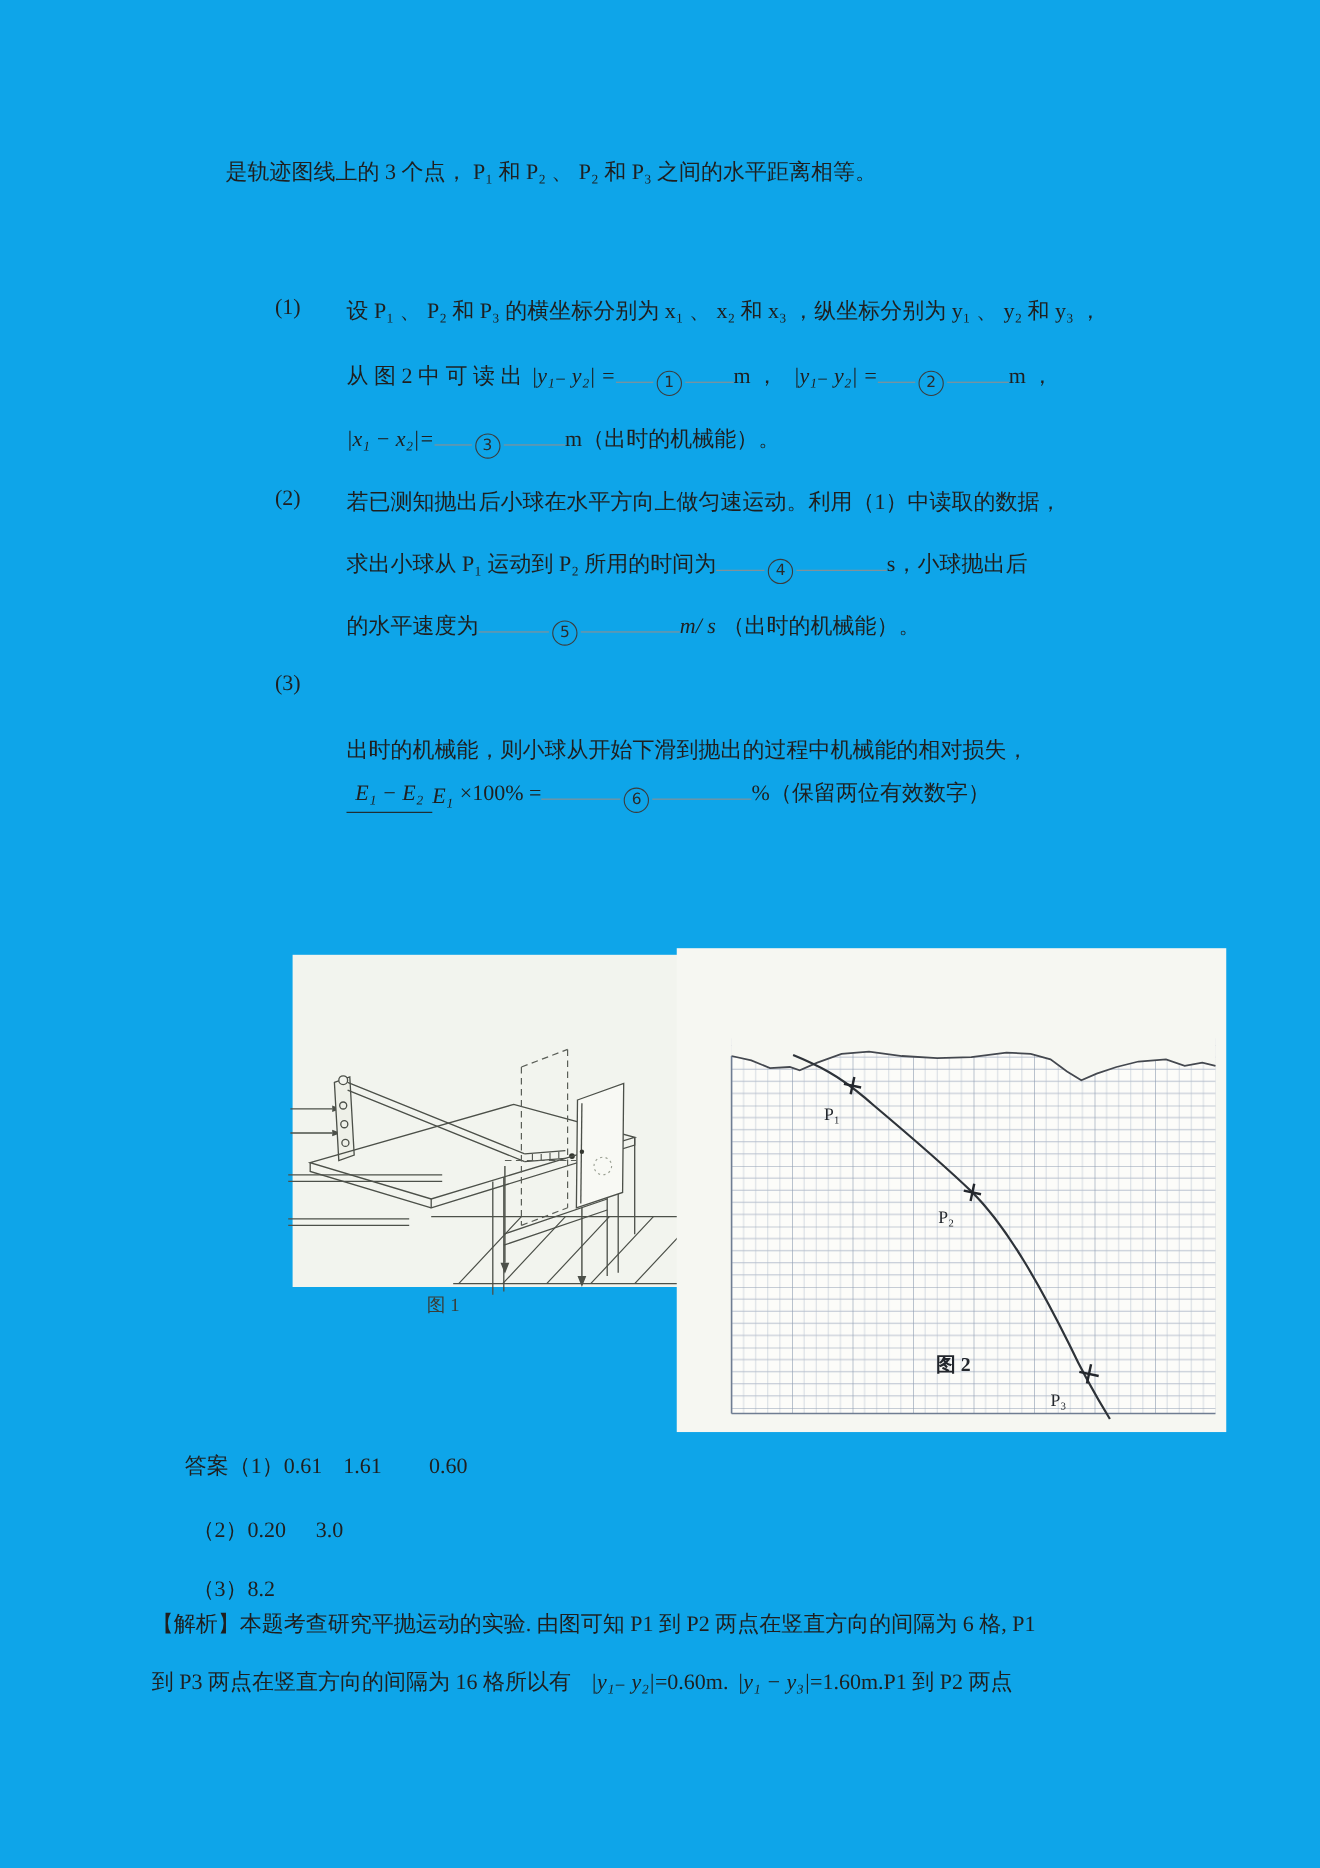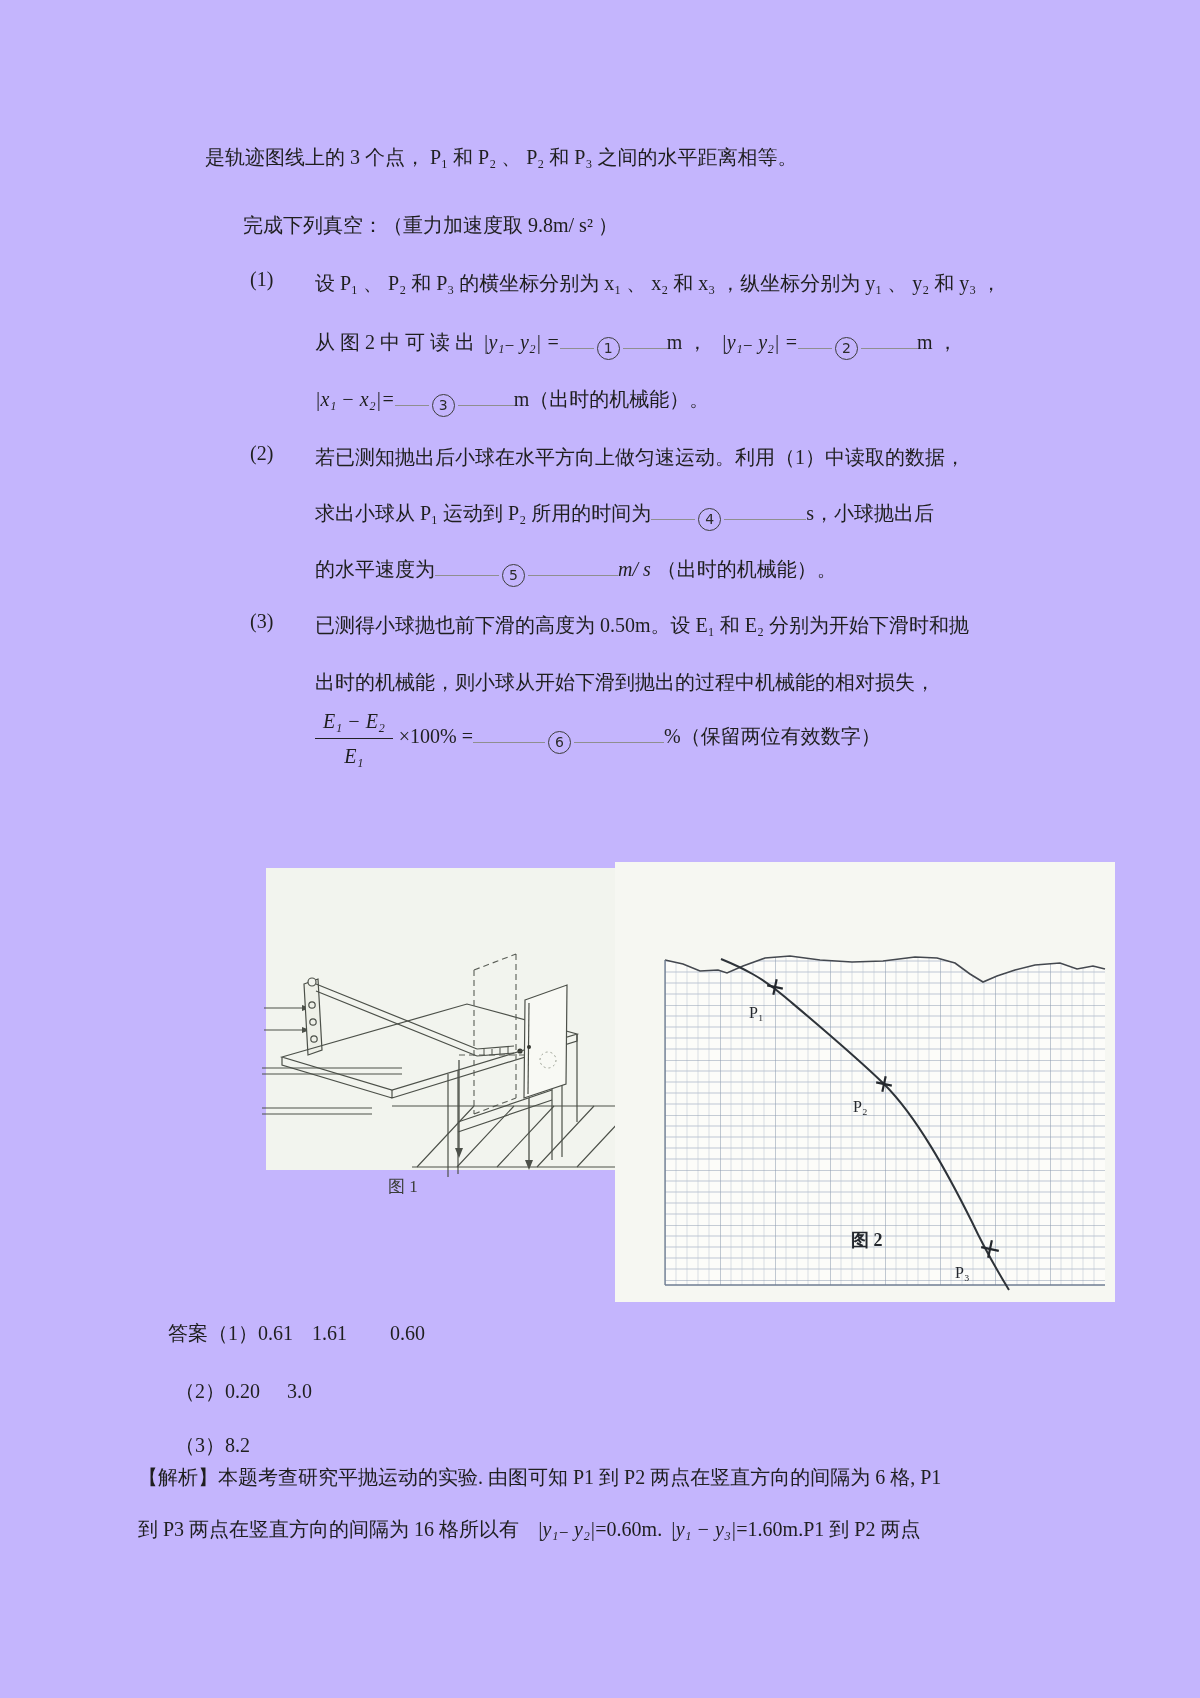--- a/index.html
+++ b/index.html
@@ -1,55 +1,53 @@
 <!DOCTYPE html>
 <html><head>
 <meta charset="utf-8">
 <style>
   html,body{margin:0;padding:0;background:#e8e8e8;}
   .page{
-    position:relative;width:1200px;height:1698px;background:#c4b5fd;
+    position:relative;width:1200px;height:1698px;background:#0ea5e9;
     font-family:"Liberation Serif","DejaVu Serif",serif;color:#1f1f1f;
     overflow:hidden;margin:0 auto;
   }
   .line{position:absolute;white-space:nowrap;font-size:20px;line-height:30px;}
   .qnum{position:absolute;font-size:20px;}
   .blank{display:inline-block;height:15px;border-bottom:1px solid #8f8f8f;vertical-align:baseline;}
   .w34{width:34px}.w44{width:44px}.w56{width:56px}.w64{width:64px}.w72{width:72px}.w82{width:82px}.w90{width:90px}
   .circ{
     display:inline-block;width:21px;height:21px;border:1.4px solid #3c3c3c;border-radius:50%;
     text-align:center;line-height:21px;font-size:14px;color:#2b2b2b;vertical-align:-4px;margin:0 3px;
     font-family:"DejaVu Sans","Liberation Sans",sans-serif;
   }
   .it{font-style:italic;}
-  .frac{display:inline-flex;flex-direction:column;align-items:center;vertical-align:middle;font-style:italic;margin-right:6px;}
+  .frac{display:inline-flex;flex-direction:row;align-items:center;vertical-align:middle;font-style:italic;margin-right:6px;}
   .frac .num{padding:0 8px 2px 8px;border-bottom:1.5px solid #222;}
   .frac .den{padding-top:2px;}
   svg text{font-family:"Liberation Serif","DejaVu Serif",serif;}
 </style>
 </head>
 <body>
 
 <div class="page">
 
   <div class="line" style="left:205px;top:142px">是轨迹图线上的 3 个点， P₁ 和 P₂ 、 P₂ 和 P₃ 之间的水平距离相等。</div>
-  <div class="line" style="left:243px;top:210px">完成下列真空：（重力加速度取 9.8m/ s² ）</div>
 
   <div class="qnum" style="left:250px;top:268px">(1)</div>
   <div class="line" style="left:315px;top:268px">设 P₁ 、 P₂ 和 P₃ 的横坐标分别为 x₁ 、 x₂ 和 x₃ ，纵坐标分别为 y₁ 、 y₂ 和 y₃ ，</div>
   <div class="line" style="left:315px;top:327px"><span>从 图 2 中 可 读 出</span><span class="it" style="margin-left:8px">|y₁₋ y₂| =</span><span class="blank w34"></span><span class="circ">1</span><span class="blank w44"></span><span>m ，</span><span class="it" style="margin-left:14px">|y₁₋ y₂| =</span><span class="blank w34"></span><span class="circ">2</span><span class="blank w56"></span><span>m ，</span></div>
   <div class="line" style="left:315px;top:384px"><span class="it">|x₁ − x₂|=</span><span class="blank w34"></span><span class="circ">3</span><span class="blank w56"></span><span>m（出时的机械能）。</span></div>
 
   <div class="qnum" style="left:250px;top:442px">(2)</div>
   <div class="line" style="left:315px;top:442px">若已测知抛出后小球在水平方向上做匀速运动。利用（1）中读取的数据，</div>
   <div class="line" style="left:315px;top:498px"><span>求出小球从 P₁ 运动到 P₂ 所用的时间为</span><span class="blank w44"></span><span class="circ">4</span><span class="blank w82"></span><span>s，小球抛出后</span></div>
   <div class="line" style="left:315px;top:554px"><span>的水平速度为</span><span class="blank w64"></span><span class="circ">5</span><span class="blank w90"></span><span class="it" style="margin-right:6px">m/ s</span><span>（出时的机械能）。</span></div>
 
   <div class="qnum" style="left:250px;top:610px">(3)</div>
-  <div class="line" style="left:315px;top:610px">已测得小球抛也前下滑的高度为 0.50m。设 E₁ 和 E₂ 分别为开始下滑时和抛</div>
   <div class="line" style="left:315px;top:667px">出时的机械能，则小球从开始下滑到抛出的过程中机械能的相对损失，</div>
   <div class="line" style="left:315px;top:706px"><span class="frac">
         <span class="num">E₁ − E₂</span>
         <span class="den">E₁</span>
       </span><span>×100% =</span><span class="blank w72"></span><span class="circ">6</span><span class="blank w90"></span><span>%（保留两位有效数字）</span></div>
 
   <svg style="position:absolute;left:252px;top:822px" width="390" height="400" viewBox="0 0 390 400">
     <rect x="14" y="46" width="376" height="302" fill="#f2f4ee"></rect>
     <g stroke="#4c5049" stroke-width="1.2" fill="none">
 

